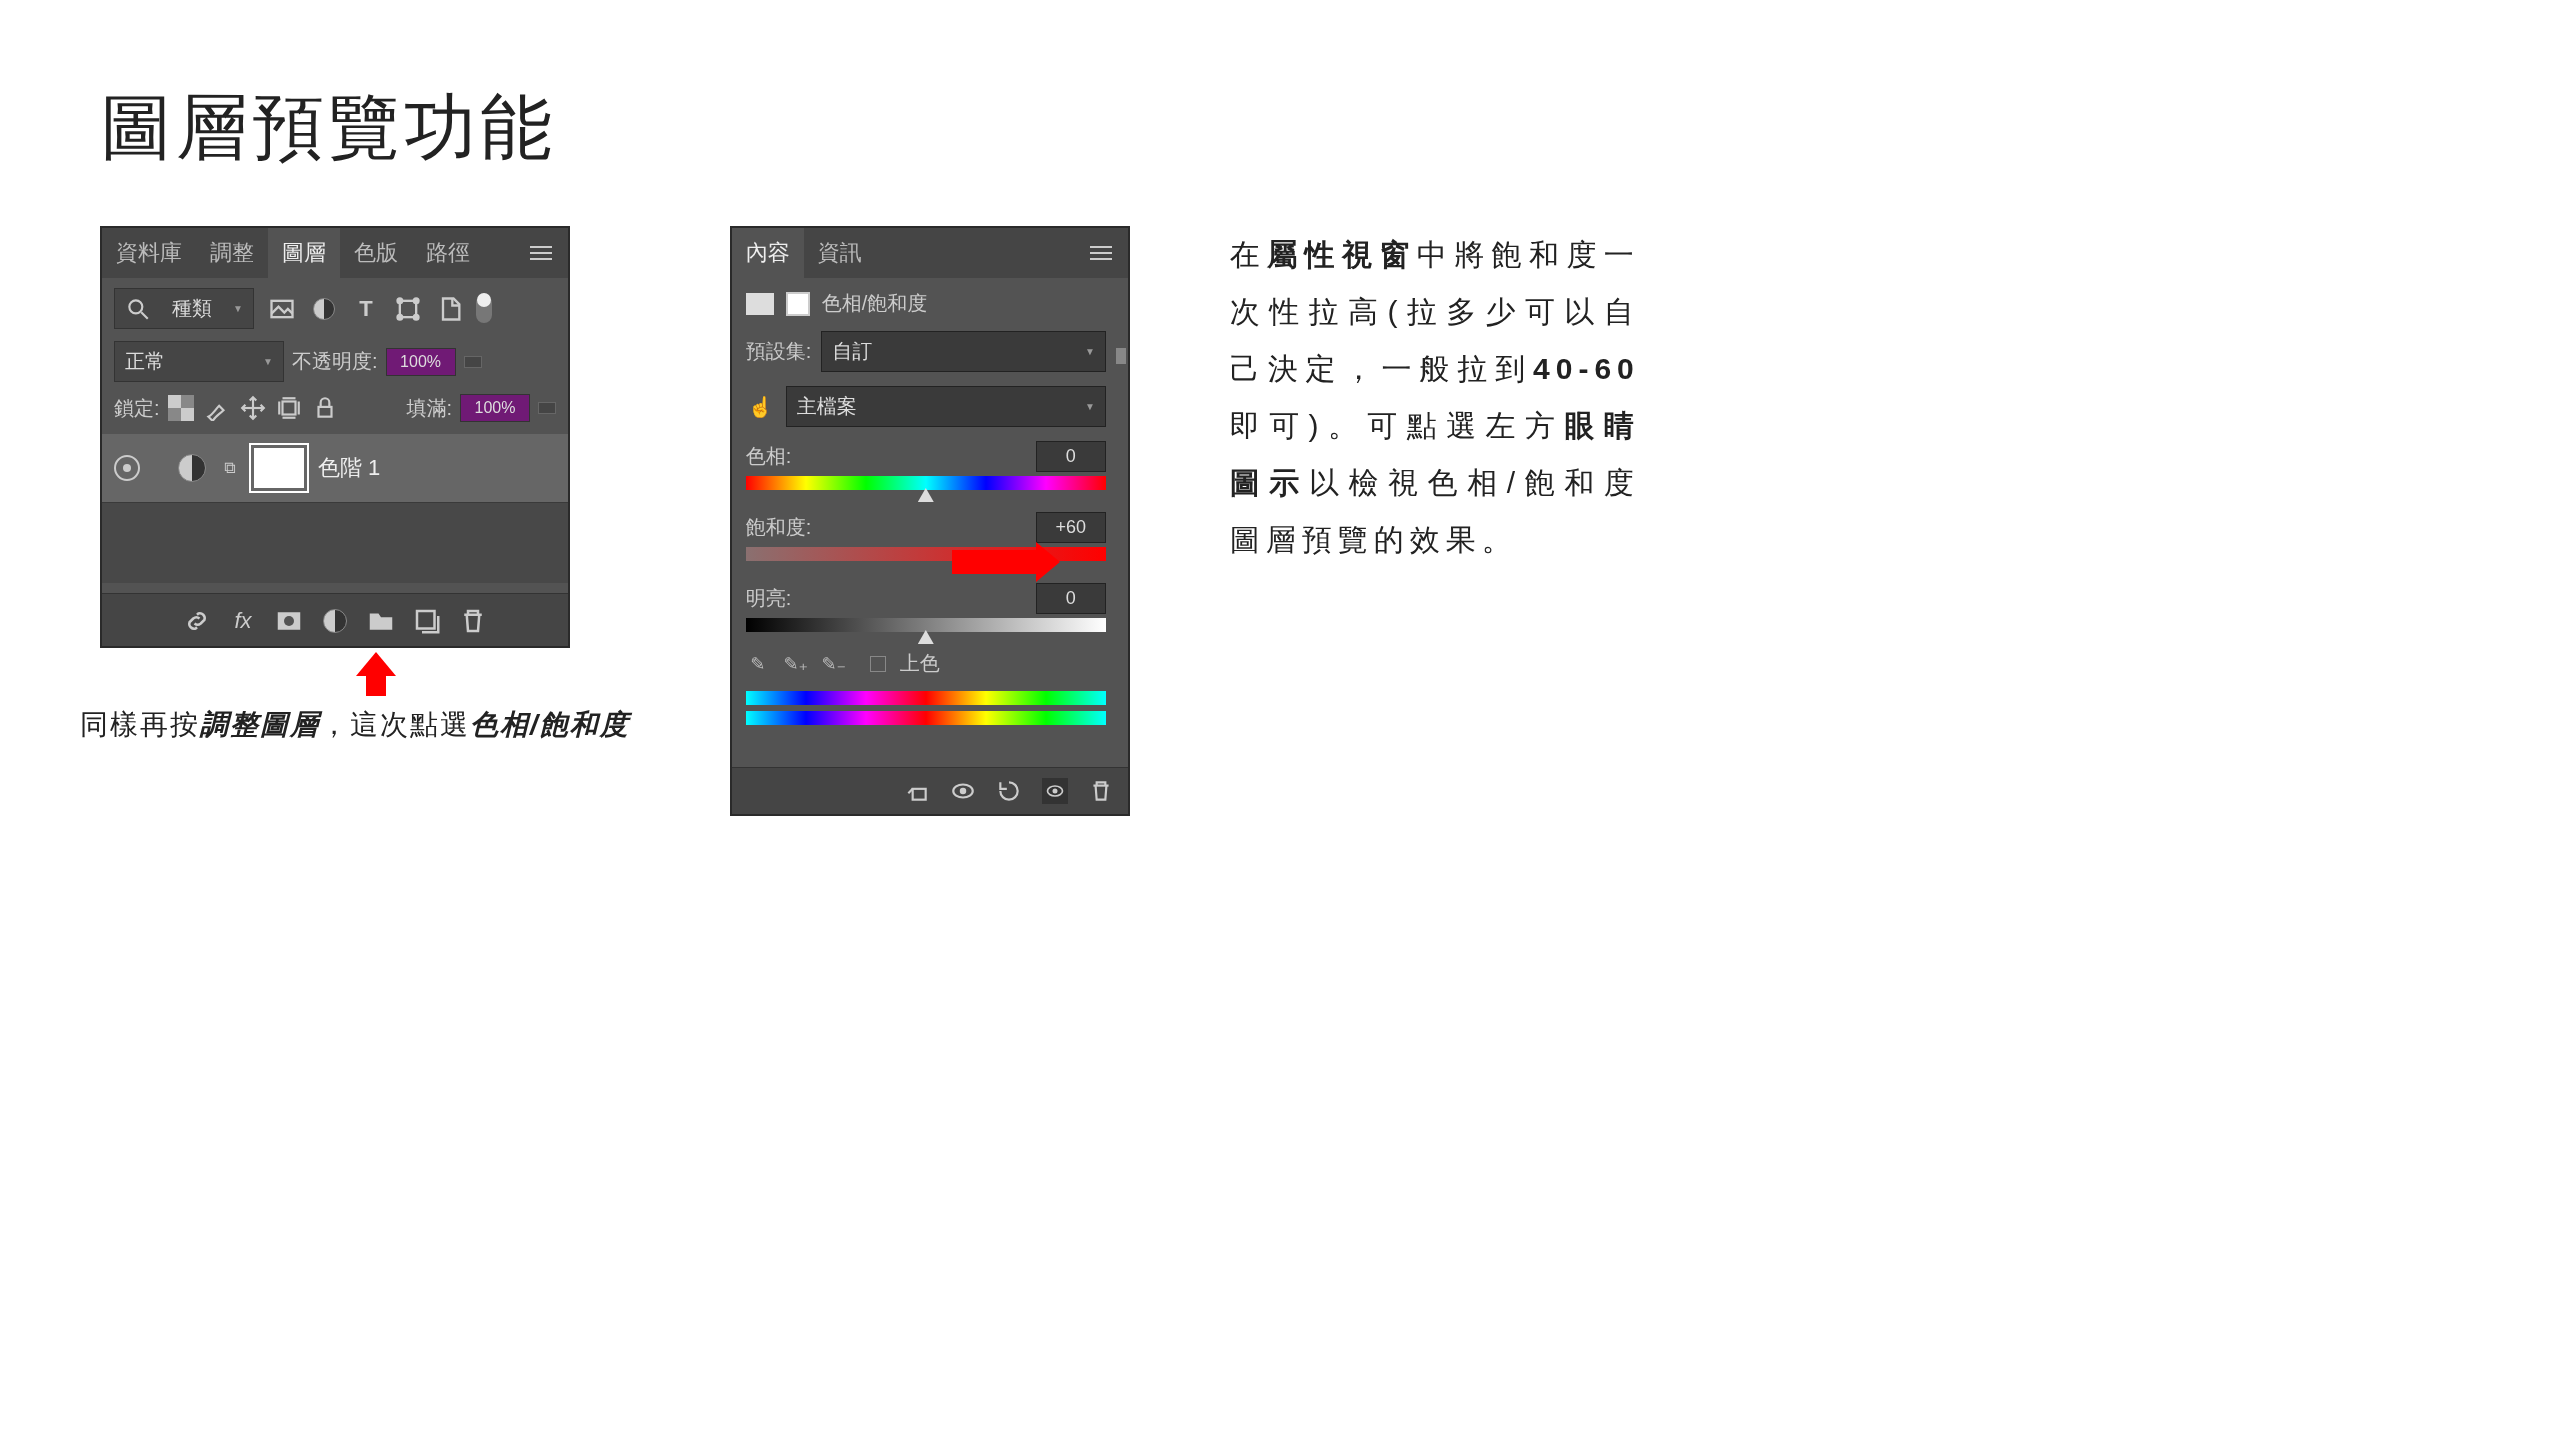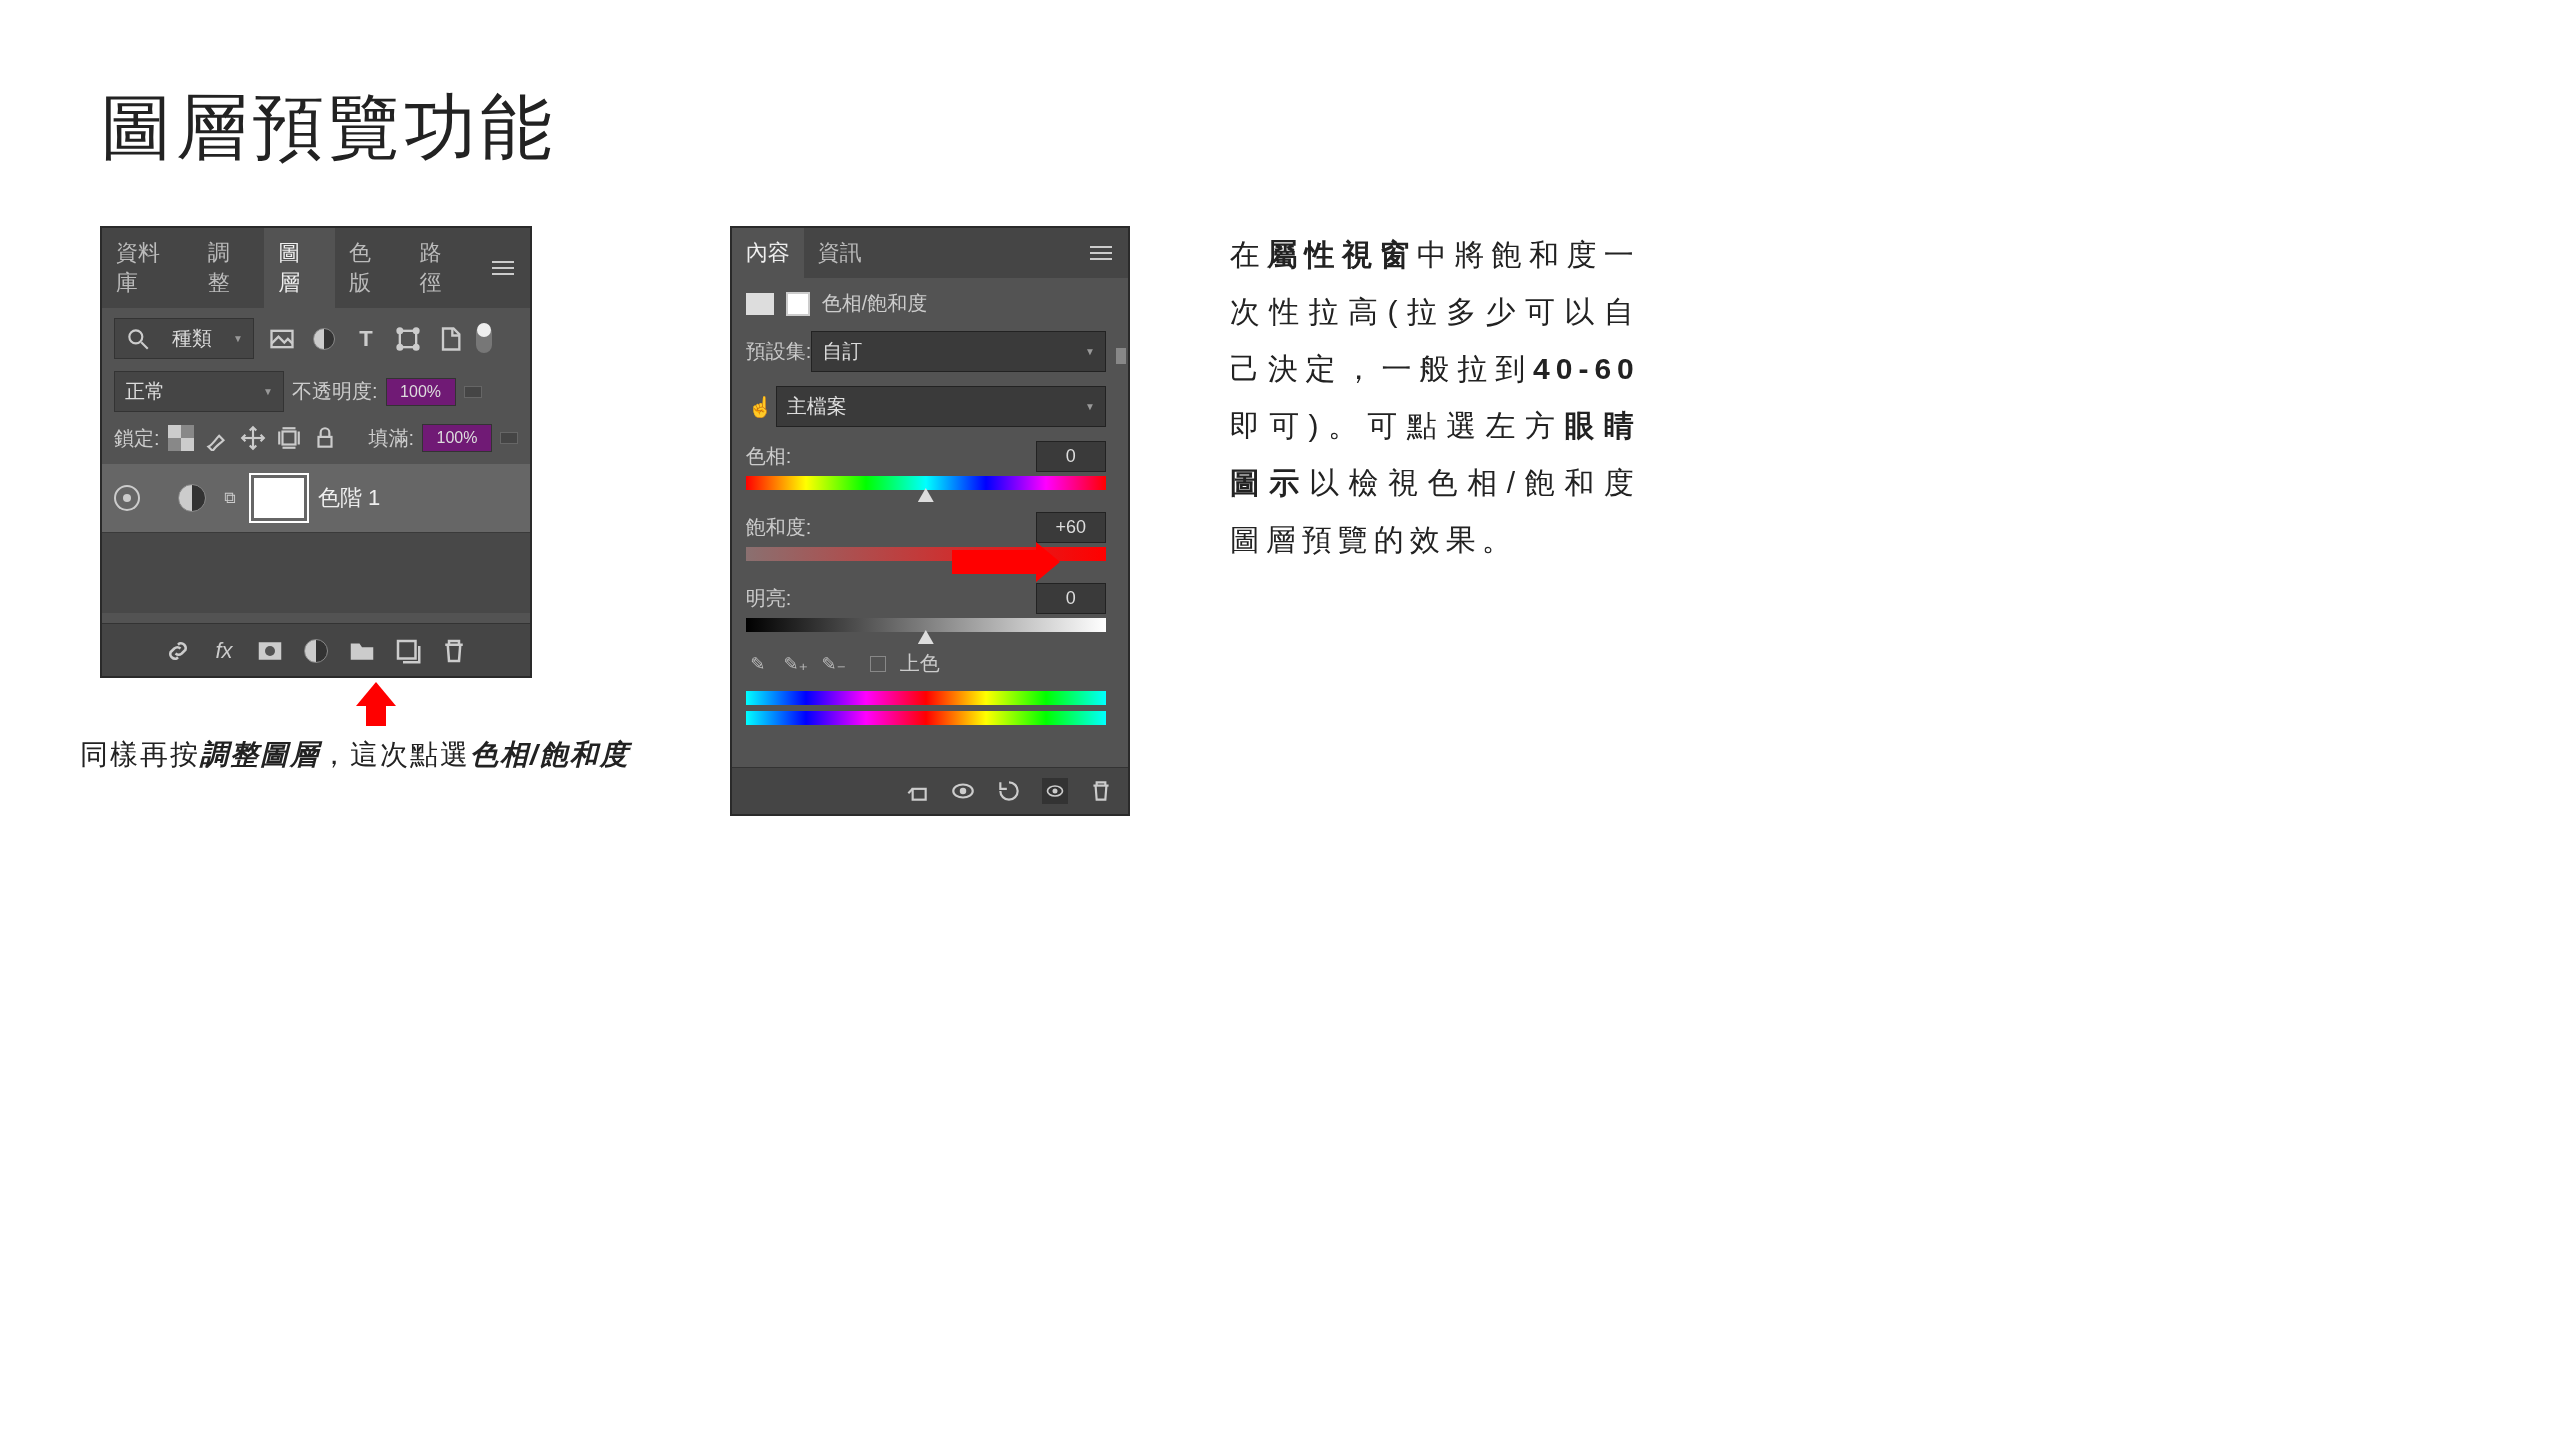--- a/index.html
+++ b/index.html
@@ -2,21 +2,21 @@
 <html><head>
 <meta charset="utf-8">
 <style>
 * { box-sizing: border-box; margin: 0; padding: 0; }
 body { font-family: "Microsoft JhengHei", "PingFang TC", sans-serif; background: #fff; width: 2560px; height: 1440px; position: relative; }
 .slide { padding: 80px 100px; }
 .title { font-size: 72px; font-weight: 400; color: #222; margin-bottom: 50px; letter-spacing: 4px; }
 .content { display: flex; gap: 100px; align-items: flex-start; }
 .left-col, .mid-col, .right-col { }
 .panel { background: #535353; border: 2px solid #2a2a2a; color: #d0d0d0; }
-.layers-panel { width: 432px; }
+.layers-panel { width: 470px; }
 .tabs { display: flex; background: #454545; }
 .tab { padding: 10px 14px; font-size: 22px; color: #bbb; cursor: pointer; }
 .tab.active { background: #535353; color: #eee; }
 .menu-icon { margin-left: auto; padding: 10px 16px; display: flex; flex-direction: column; gap: 4px; justify-content: center; cursor: pointer; }
 .menu-icon span { width: 22px; height: 2px; background: #ccc; display: block; }
 .panel-body { padding: 10px 12px; }
 .row { display: flex; align-items: center; gap: 8px; margin-bottom: 12px; }
 .dd { background: #454545; border: 1px solid #333; padding: 6px 10px; font-size: 20px; color: #ddd; display: flex; align-items: center; gap: 21px; }
 .searchdd { width: 140px; }
 .ico { width: 26px; height: 26px; display: inline-flex; align-items: center; justify-content: center; color: #ccc; }
@@ -48,21 +48,21 @@
 .arrow-up::before { content: ""; position: absolute; left: 10px; top: 16px; width: 20px; height: 24px; background: red; }
 .arrow-up::after { content: ""; position: absolute; left: 0; top: -4px; border-left: 20px solid transparent; border-right: 20px solid transparent; border-bottom: 24px solid red; }
 .caption { font-size: 28px; color: #222; text-align: left; letter-spacing: 2px; }
 .caption b { font-weight: 700; font-style: italic; }
 .props-panel { width: 400px; }
 .props-body { padding: 12px 14px 6px; position: relative; }
 .hdr { display: flex; align-items: center; gap: 12px; margin-bottom: 14px; }
 .hdr-ic { width: 28px; height: 22px; background: #ddd; }
 .hdr-ic2 { width: 24px; height: 24px; border: 2px solid #ccc; background: #fff; }
 .field { margin-bottom: 14px; }
-.field-row { display: flex; align-items: center; }
+.field-row { display: flex; align-items: center; gap: 10px; }
 .sel { flex: 1; background: #3a3a3a; border: 1px solid #222; padding: 6px 10px; font-size: 20px; color: #ddd; display: flex; justify-content: space-between; align-items: center; }
 .hand-ic { width: 30px; height: 30px; color: #eee; display: flex; align-items: center; justify-content: center; font-size: 20px; }
 .slider-lbl { display: flex; justify-content: space-between; align-items: center; margin-bottom: 4px; }
 .numbox { background: #3a3a3a; border: 1px solid #222; padding: 4px 10px; font-size: 18px; color: #ddd; width: 70px; text-align: center; }
 .track { height: 14px; position: relative; }
 .hue-track { background: linear-gradient(90deg, red, yellow, lime, cyan, blue, magenta, red); }
 .sat-track { background: linear-gradient(90deg, #8a7070, red); }
 .lig-track { background: linear-gradient(90deg, #000, #fff); }
 .thumb { width: 16px; height: 14px; background: #ddd; position: absolute; top: 12px; transform: translateX(-50%); clip-path: polygon(50% 0, 100% 100%, 0 100%); }
 .eyedrop-row { display: flex; gap: 14px; align-items: center; margin: 18px 0 14px; }

